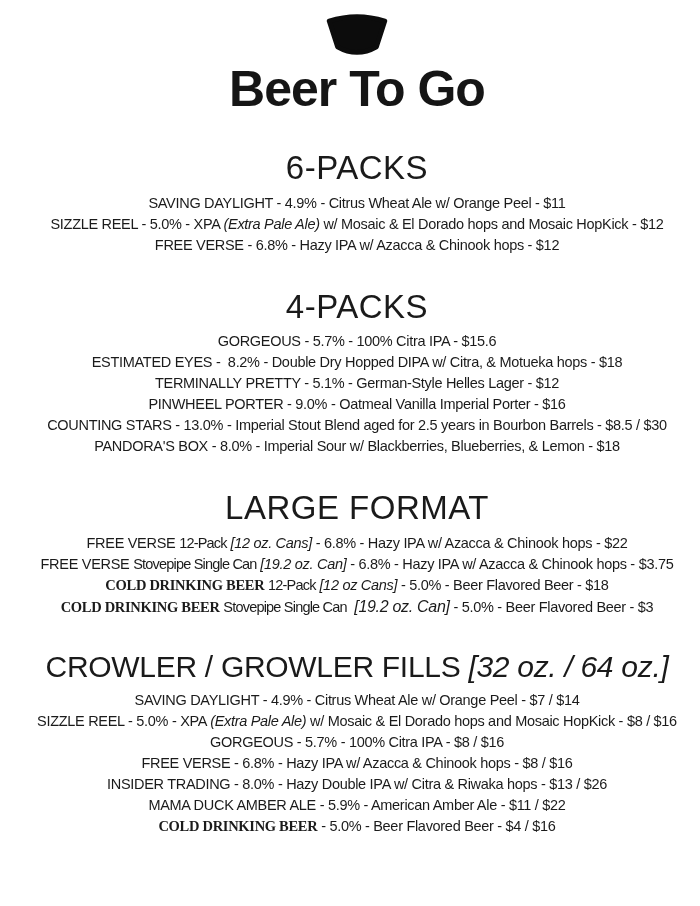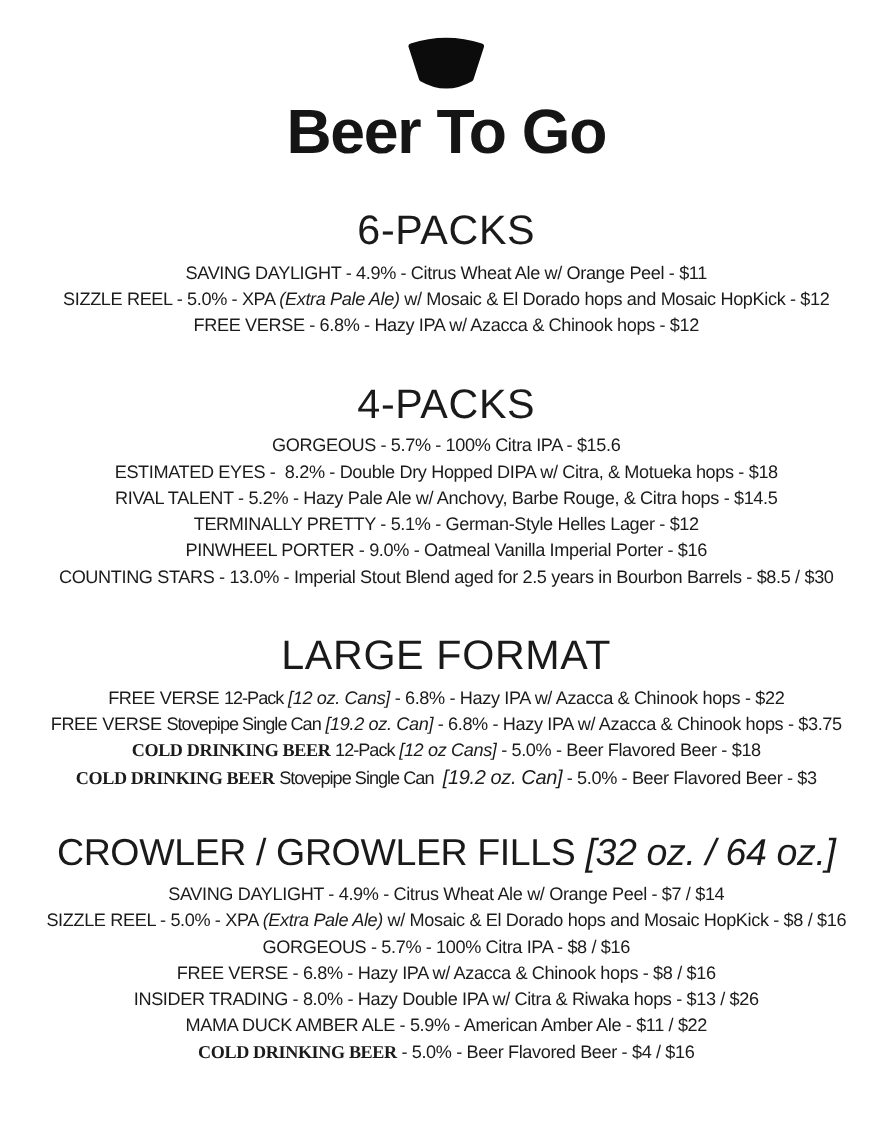--- a/index.html
+++ b/index.html
@@ -11,21 +11,20 @@
     color: #161616;
     font-family: "Liberation Sans", sans-serif;
     overflow: hidden;
   }
   .page {
     width: 700px;
     height: 642px;
     box-sizing: border-box;
     padding: 8px 10px 0 24px;
     text-align: center;
-    margin-top: 16px;
   }
   .brand-logo {
     display: block;
     margin: 2px auto 0 auto;
   }
   .page-title {
     margin: 2px 0 0 0;
     font-size: 50px;
     font-weight: 700;
     letter-spacing: -1px;
@@ -79,24 +78,24 @@
       <section class="menu-section" data-name="menu-section-6-packs">
         <h2 class="section-heading" data-name="section-heading"><span data-name="section-heading-text">6-PACKS</span></h2>
         <p class="menu-item" data-name="menu-item"><span data-name="menu-item-segment">SAVING DAYLIGHT - 4.9% - Citrus Wheat Ale w/ Orange Peel - $11</span></p>
         <p class="menu-item" data-name="menu-item"><span data-name="menu-item-segment">SIZZLE REEL - 5.0% - XPA </span><span class="seg-i" data-name="menu-item-segment">(Extra Pale Ale)</span><span data-name="menu-item-segment"> w/ Mosaic &amp; El Dorado hops and Mosaic HopKick - $12</span></p>
         <p class="menu-item" data-name="menu-item"><span data-name="menu-item-segment">FREE VERSE - 6.8% - Hazy IPA w/ Azacca &amp; Chinook hops - $12</span></p>
       </section>
       <section class="menu-section" data-name="menu-section-4-packs">
         <h2 class="section-heading" data-name="section-heading"><span data-name="section-heading-text">4-PACKS</span></h2>
         <p class="menu-item" data-name="menu-item"><span data-name="menu-item-segment">GORGEOUS - 5.7% - 100% Citra IPA - $15.6</span></p>
         <p class="menu-item" data-name="menu-item"><span data-name="menu-item-segment">ESTIMATED EYES - &nbsp;8.2% - Double Dry Hopped DIPA w/ Citra, &amp; Motueka hops - $18</span></p>
-        <p class="menu-item" data-name="menu-item"><span data-name="menu-item-segment">RIVAL TALENT - 5.2% - Hazy Pale Ale w/ Anchovy, Barbe Rouge, &amp; Citra hops - $14.5</span></p>
         <p class="menu-item" data-name="menu-item"><span data-name="menu-item-segment">TERMINALLY PRETTY - 5.1% - German-Style Helles Lager - $12</span></p>
         <p class="menu-item" data-name="menu-item"><span data-name="menu-item-segment">PINWHEEL PORTER - 9.0% - Oatmeal Vanilla Imperial Porter - $16</span></p>
         <p class="menu-item" data-name="menu-item"><span data-name="menu-item-segment">COUNTING STARS - 13.0% - Imperial Stout Blend aged for 2.5 years in Bourbon Barrels - $8.5 / $30</span></p>
+        <p class="menu-item" data-name="menu-item"><span data-name="menu-item-segment">PANDORA'S BOX - 8.0% - Imperial Sour w/ Blackberries, Blueberries, &amp; Lemon - $18</span></p>
       </section>
       <section class="menu-section" data-name="menu-section-large-format">
         <h2 class="section-heading" data-name="section-heading"><span data-name="section-heading-text">LARGE FORMAT</span></h2>
         <p class="menu-item" data-name="menu-item"><span data-name="menu-item-segment">FREE VERSE </span><span class="seg-bc" data-name="menu-item-segment">12-Pack</span><span data-name="menu-item-segment"> </span><span class="seg-i" data-name="menu-item-segment">[12 oz. Cans]</span><span data-name="menu-item-segment"> - 6.8% - Hazy IPA w/ Azacca &amp; Chinook hops - $22</span></p>
         <p class="menu-item" data-name="menu-item"><span data-name="menu-item-segment">FREE VERSE </span><span class="seg-bc" data-name="menu-item-segment">Stovepipe Single Can</span><span data-name="menu-item-segment"> </span><span class="seg-i" data-name="menu-item-segment">[19.2 oz. Can]</span><span data-name="menu-item-segment"> - 6.8% - Hazy IPA w/ Azacca &amp; Chinook hops - $3.75</span></p>
         <p class="menu-item" data-name="menu-item"><span class="seg-b" data-name="menu-item-segment">COLD DRINKING BEER</span><span data-name="menu-item-segment"> </span><span class="seg-bc" data-name="menu-item-segment">12-Pack</span><span data-name="menu-item-segment"> </span><span class="seg-i" data-name="menu-item-segment">[12 oz Cans]</span><span data-name="menu-item-segment"> - 5.0% - Beer Flavored Beer - $18</span></p>
         <p class="menu-item" data-name="menu-item"><span class="seg-b" data-name="menu-item-segment">COLD DRINKING BEER</span><span data-name="menu-item-segment"> </span><span class="seg-bc" data-name="menu-item-segment">Stovepipe Single Can</span><span data-name="menu-item-segment"> &nbsp;</span><span class="seg-il" data-name="menu-item-segment">[19.2 oz. Can]</span><span data-name="menu-item-segment"> - 5.0% - Beer Flavored Beer - $3</span></p>
       </section>
       <section class="menu-section" data-name="menu-section-crowler-growler-fills">
         <h2 class="section-heading" data-name="section-heading"><span data-name="section-heading-text">CROWLER / GROWLER FILLS</span><span class="heading-note" data-name="section-heading-note"> [32 oz. / 64 oz.]</span></h2>

